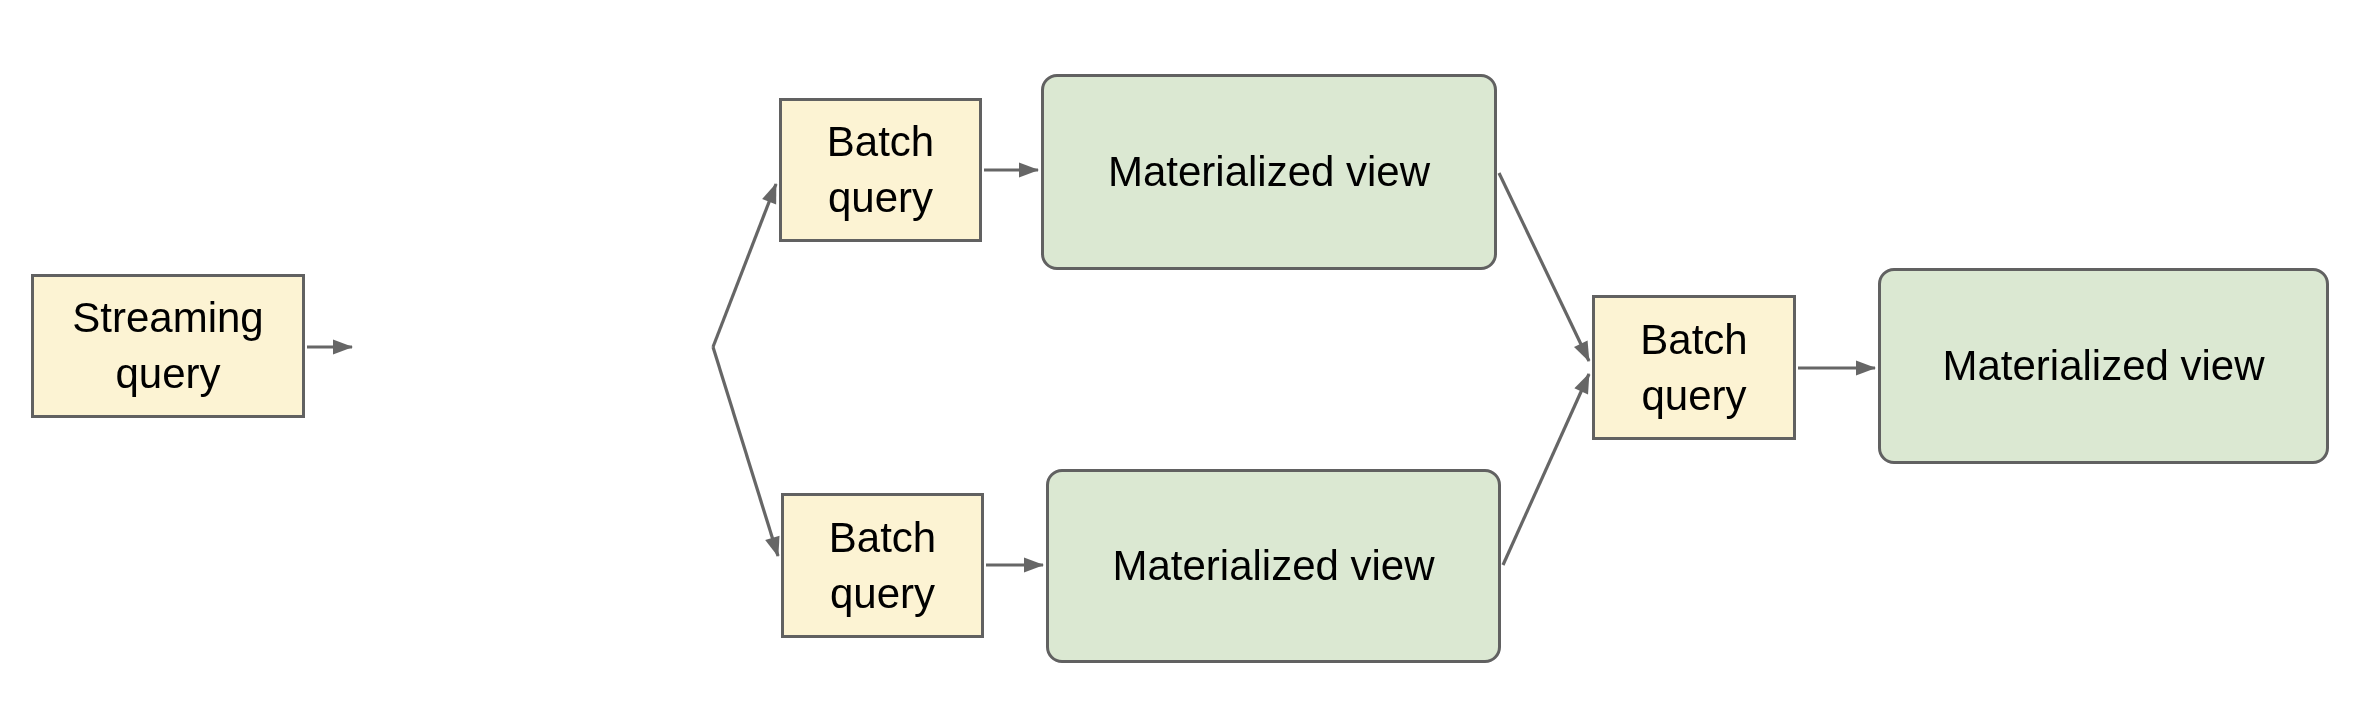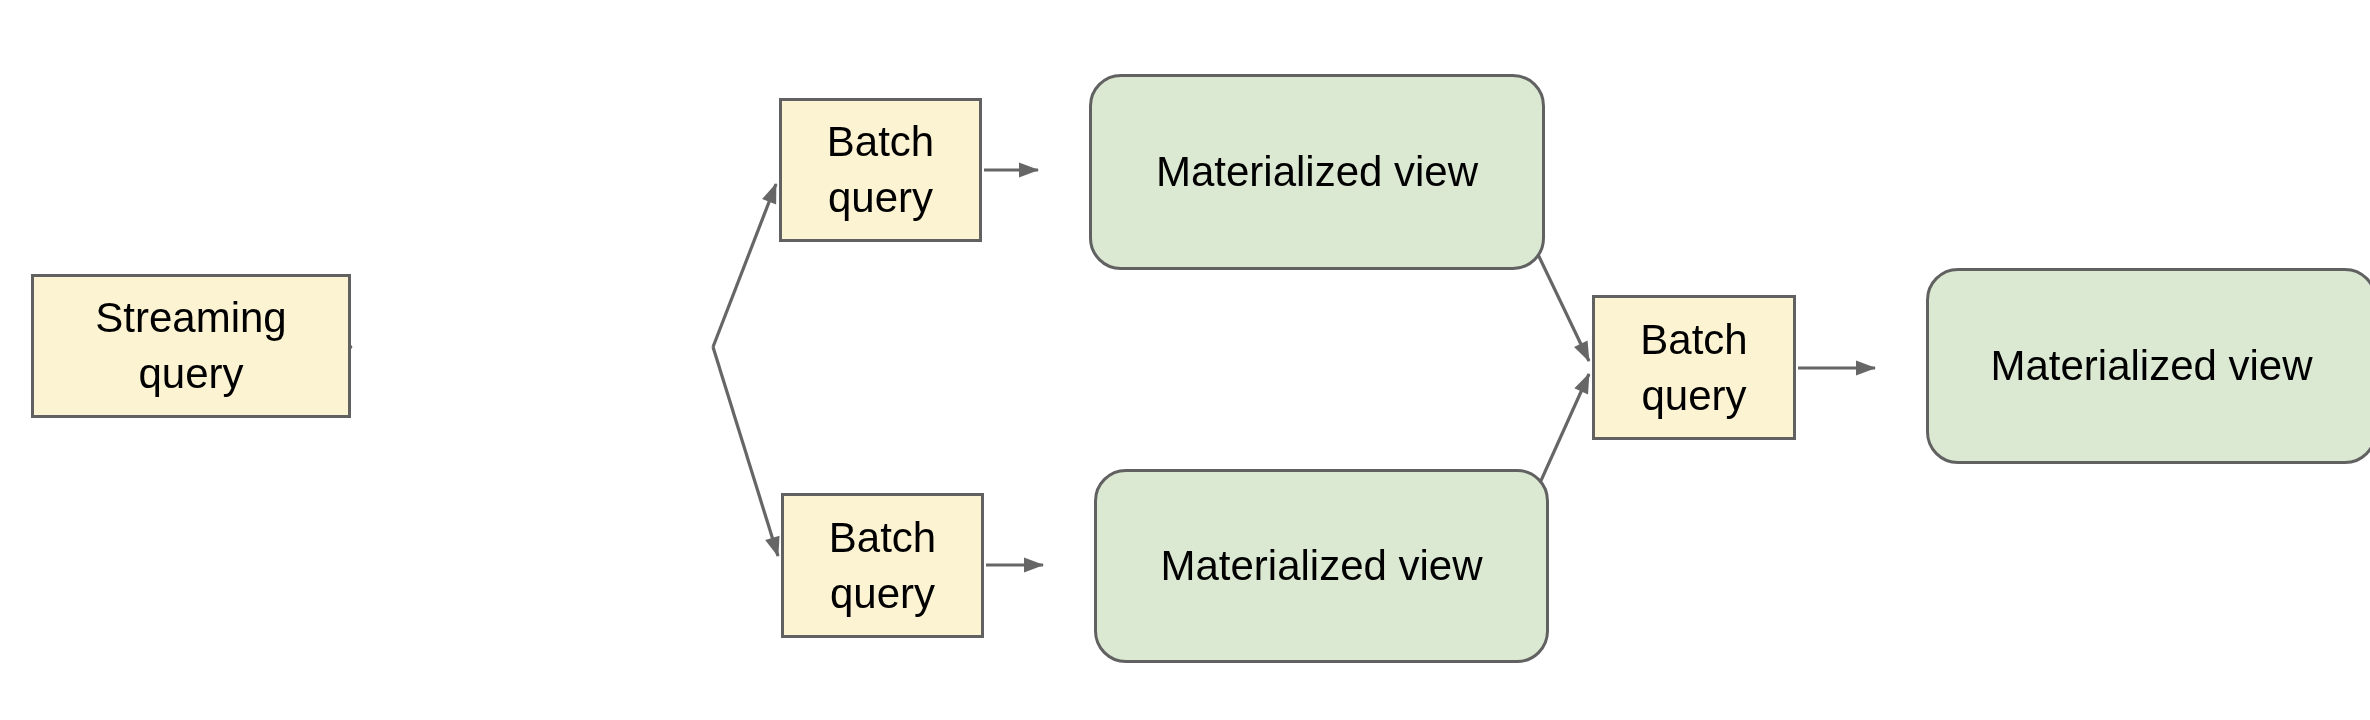--- a/index.html
+++ b/index.html
@@ -35,25 +35,24 @@
     color: var(--text, #000000);
   }
   .node.query {
     background: var(--query-fill, #fcf3d3);
     border: 3px solid var(--node-border, #616161);
     border-radius: 0;
   }
   .node.view {
     background: var(--view-fill, #dbe8d2);
     border: 3px solid var(--node-border, #616161);
-    border-radius: 32px;
-    margin-left: 48px;
+    border-radius: 16px;
   }
   
-  .n-streaming    { left: 31px;   top: 274px; width: 320px; height: 144px; }
+  .n-streaming    { left: 31px;   top: 274px; width: 274px; height: 144px; }
   .n-table        { left: 355px;  top: 248px; width: 357px; height: 199px; }
   .n-batch-top    { left: 779px;  top: 98px;  width: 203px; height: 144px; }
   .n-mv-top       { left: 1041px; top: 74px;  width: 456px; height: 196px; }
   .n-batch-bottom { left: 781px;  top: 493px; width: 203px; height: 145px; }
   .n-mv-bottom    { left: 1046px; top: 469px; width: 455px; height: 194px; }
   .n-batch-right  { left: 1592px; top: 295px; width: 204px; height: 145px; }
   .n-mv-final     { left: 1878px; top: 268px; width: 451px; height: 196px; }
 </style>
 </head>
 <body>

